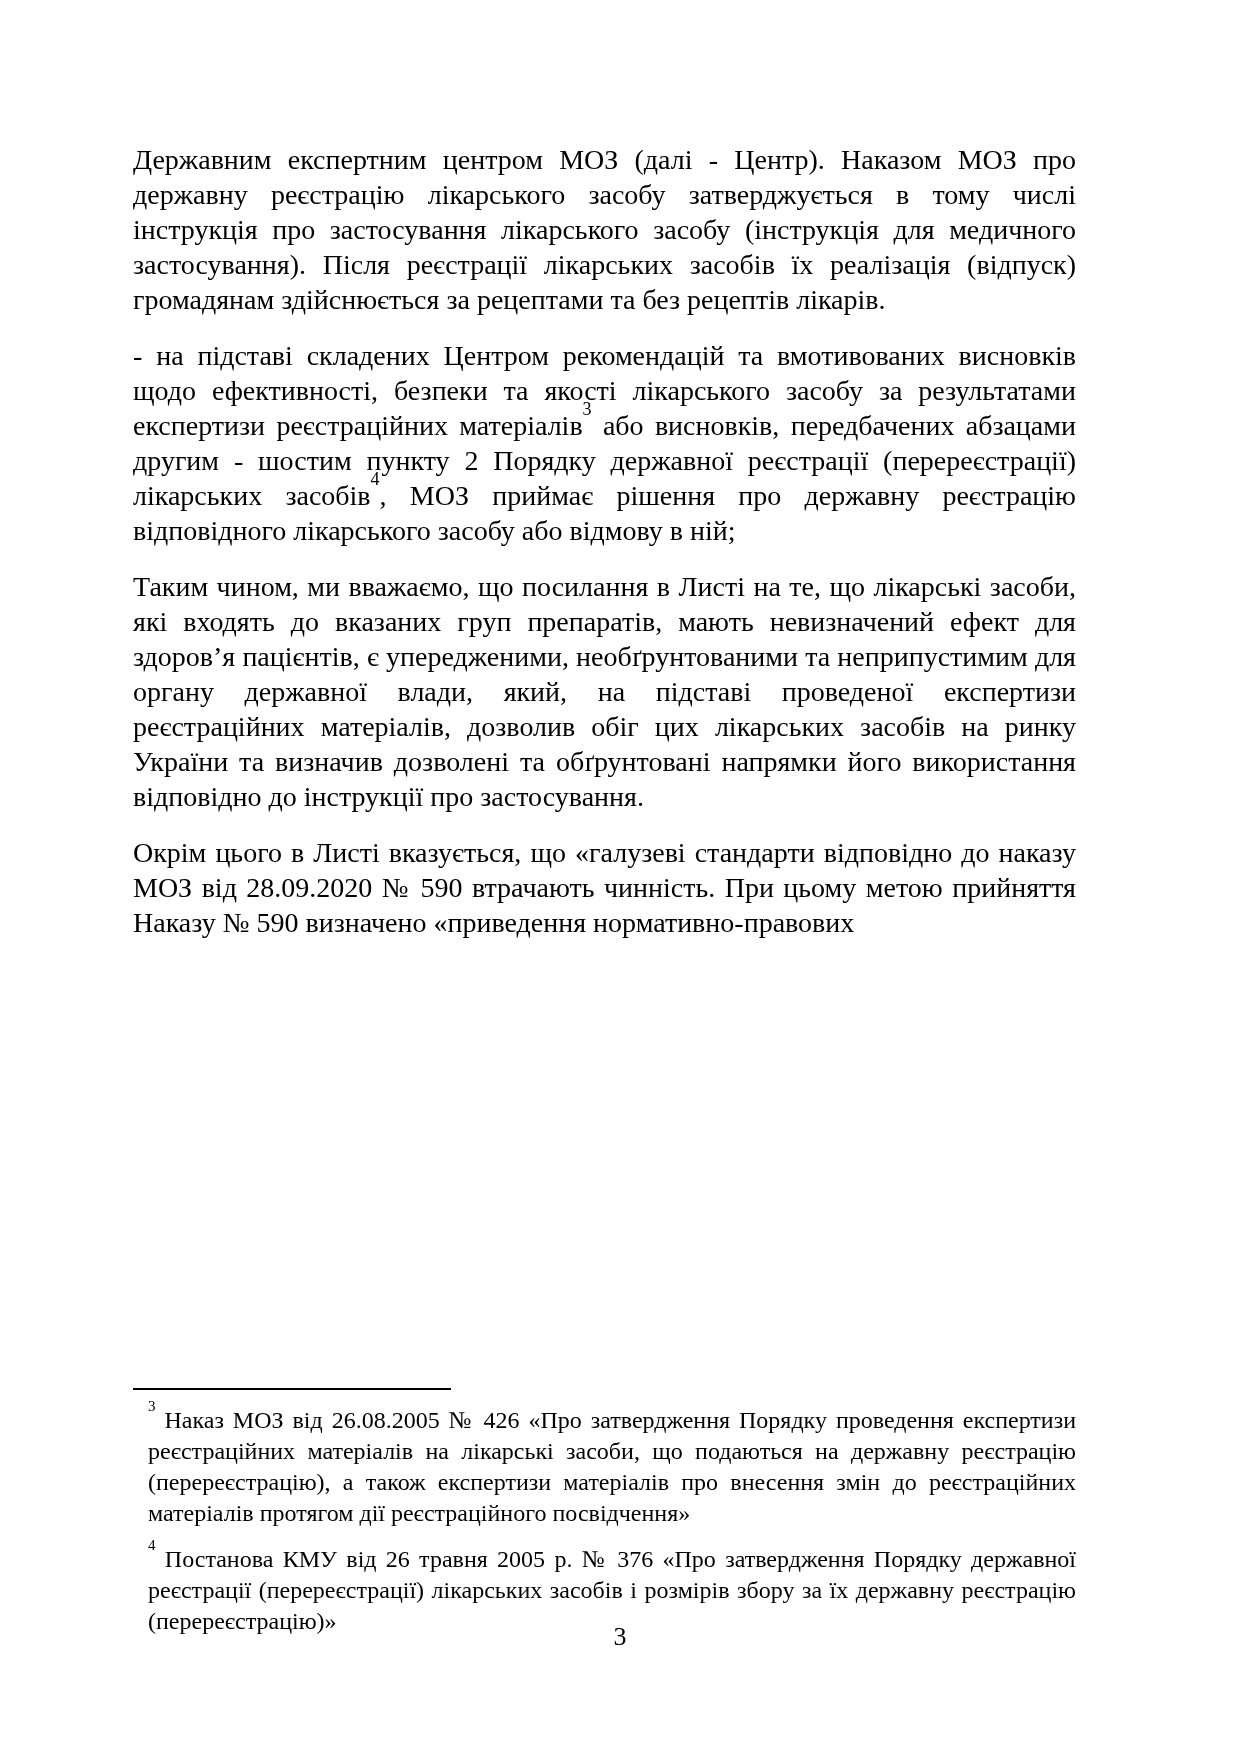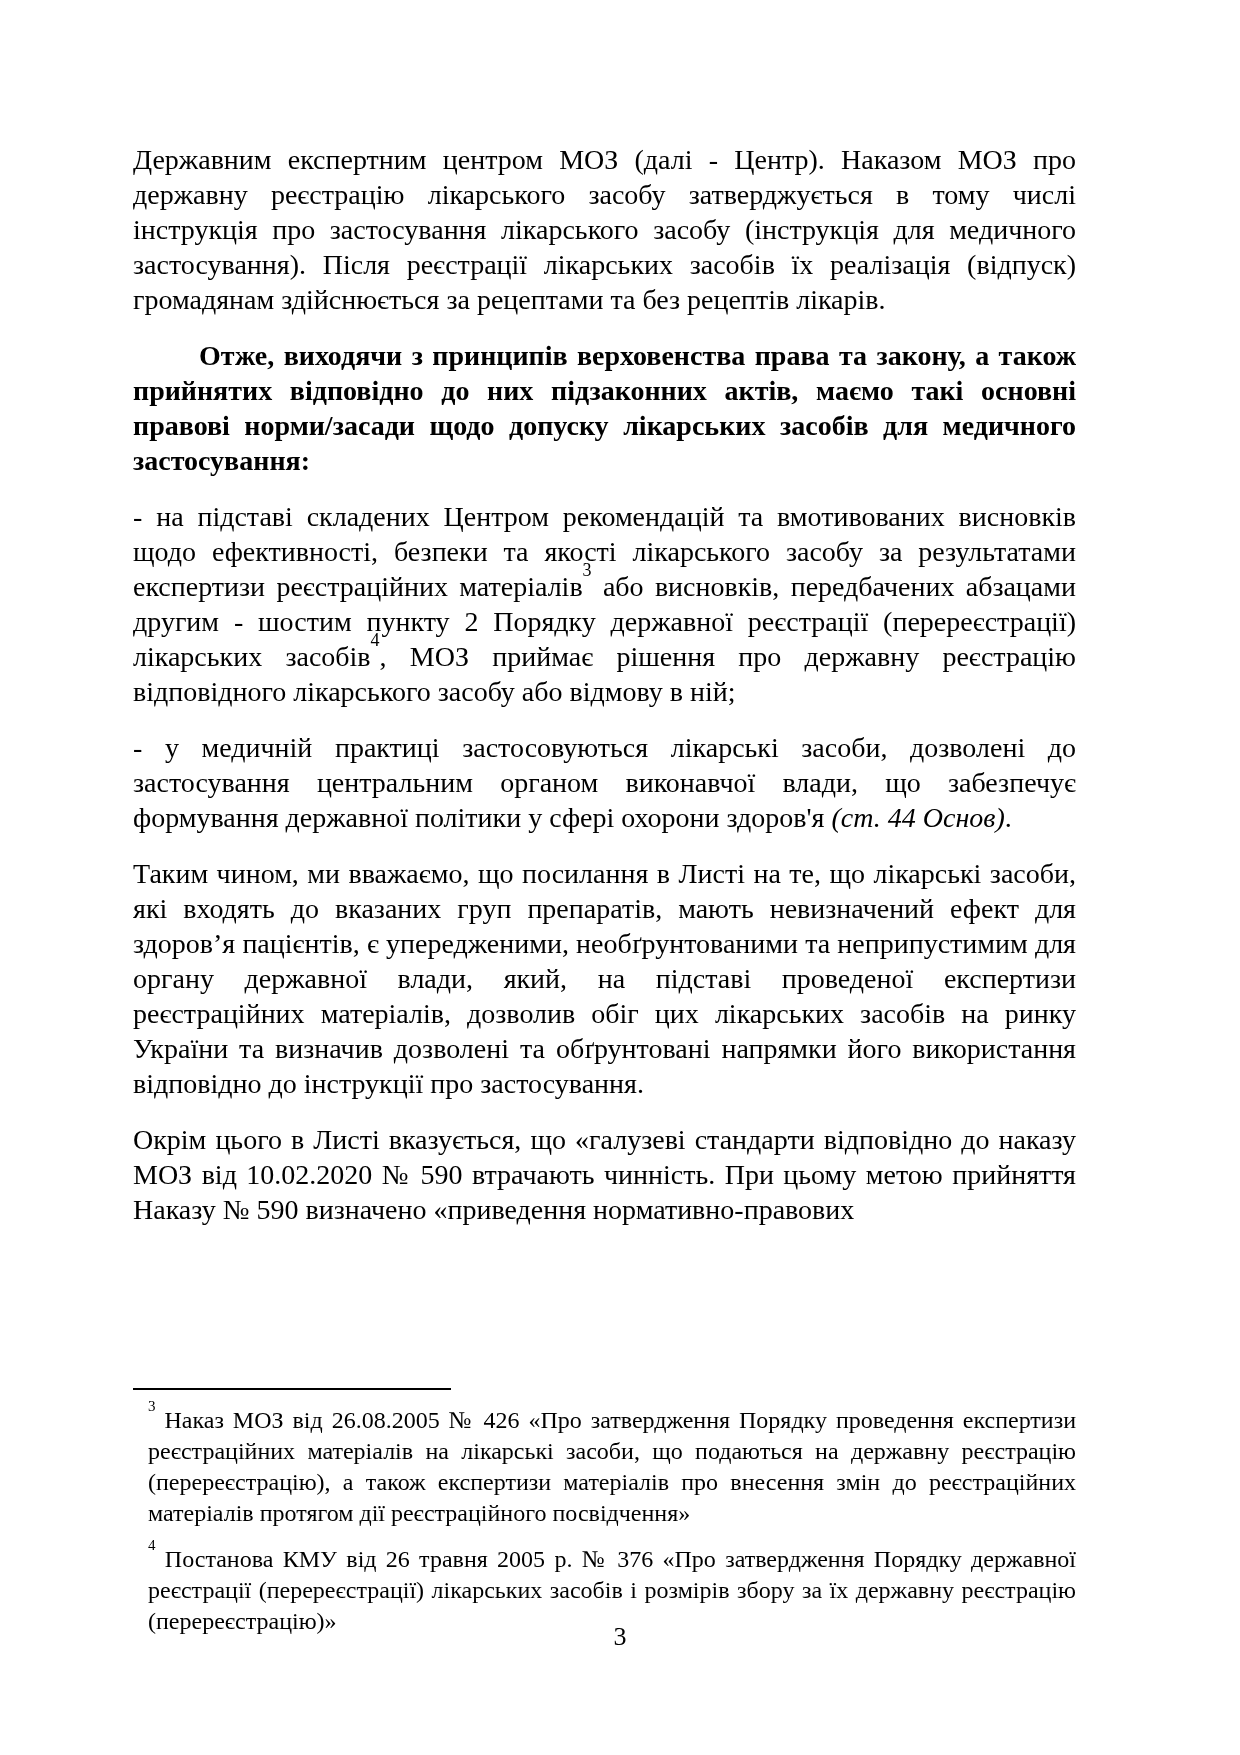--- a/index.html
+++ b/index.html
@@ -59,30 +59,28 @@
 </style>
 </head>
 <body>
 
 <div class="page">
 
   <div class="content">
 
     <p class="para"><span>Державним експертним центром МОЗ (далі - Центр). Наказом МОЗ про державну реєстрацію лікарського засобу затверджується в тому числі інструкція про застосування лікарського засобу (інструкція для медичного застосування). Після реєстрації лікарських засобів їх реалізація (відпуск) громадянам здійснюється за рецептами та без рецептів лікарів.</span></p>
 
-    <p class="para bold indent"><span>Отже, виходячи з принципів верховенства права та закону, а також прийнятих відповідно до них підзаконних актів, маємо такі основні правові норми/засади щодо допуску лікарських засобів для медичного застосування:</span></p>
 
 
     <p class="para"><span>- на підставі складених Центром рекомендацій та вмотивованих висновків щодо ефективності, безпеки та якості лікарського засобу за результатами експертизи реєстраційних матеріалів</span><sup class="fnref">3</sup><span> або висновків, передбачених абзацами другим - шостим пункту 2 Порядку державної реєстрації (перереєстрації) лікарських засобів</span><sup class="fnref">4</sup><span>, МОЗ приймає рішення про державну реєстрацію відповідного лікарського засобу або відмову в ній;</span></p>
 
-    <p class="para"><span>- у медичній практиці застосовуються лікарські засоби, дозволені до застосування центральним органом виконавчої влади, що забезпечує формування державної політики у сфері охорони здоров'я </span><span class="it">(ст. 44 Основ)</span><span>.</span></p>
 
     <p class="para"><span>Таким чином, ми вважаємо, що посилання в Листі на те, що лікарські засоби, які входять до вказаних груп препаратів, мають невизначений ефект для здоров’я пацієнтів, є упередженими, необґрунтованими та неприпустимим для органу державної влади, який, на підставі проведеної експертизи реєстраційних матеріалів, дозволив обіг цих лікарських засобів на ринку України та визначив дозволені та обґрунтовані напрямки його використання відповідно до інструкції про застосування.</span></p>
 
-    <p class="para"><span>Окрім цього в Листі вказується, що «галузеві стандарти відповідно до наказу МОЗ від 10.02.2020 № 590 втрачають чинність. При цьому метою прийняття Наказу № 590 визначено «приведення нормативно-правових</span></p>
+    <p class="para"><span>Окрім цього в Листі вказується, що «галузеві стандарти відповідно до наказу МОЗ від 28.09.2020 № 590 втрачають чинність. При цьому метою прийняття Наказу № 590 визначено «приведення нормативно-правових</span></p>
 
   </div>
 
   <div class="footnotes">
     <div class="fn-sep"></div>
     <p class="fn"><sup class="fnref">3</sup> <span>Наказ МОЗ  від 26.08.2005  № 426 «Про затвердження Порядку проведення експертизи реєстраційних матеріалів на лікарські засоби, що подаються на державну реєстрацію (перереєстрацію), а також експертизи матеріалів про внесення змін до реєстраційних матеріалів протягом дії реєстраційного посвідчення»</span></p>
     <p class="fn"><sup class="fnref">4</sup> <span>Постанова КМУ від 26 травня 2005 р. № 376  «Про затвердження Порядку державної реєстрації (перереєстрації) лікарських засобів і розмірів збору за їх державну реєстрацію (перереєстрацію)»</span></p>
   </div>
 
   <div class="pagenum">3</div>

